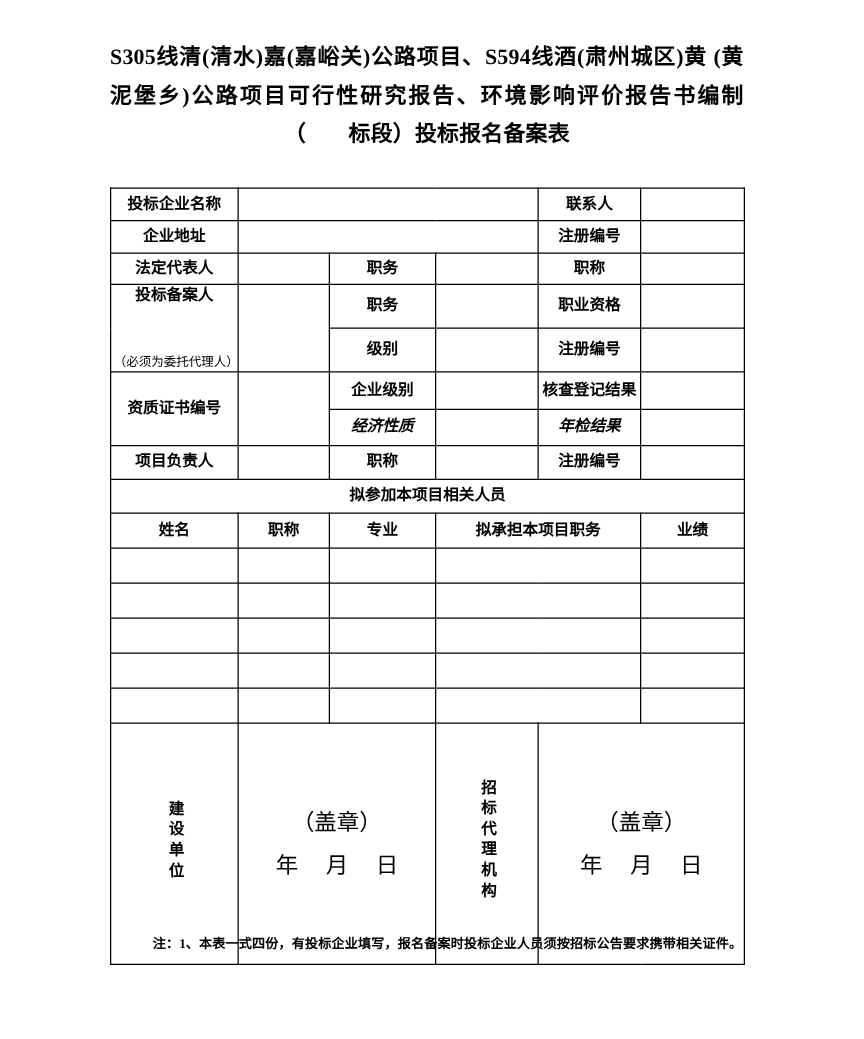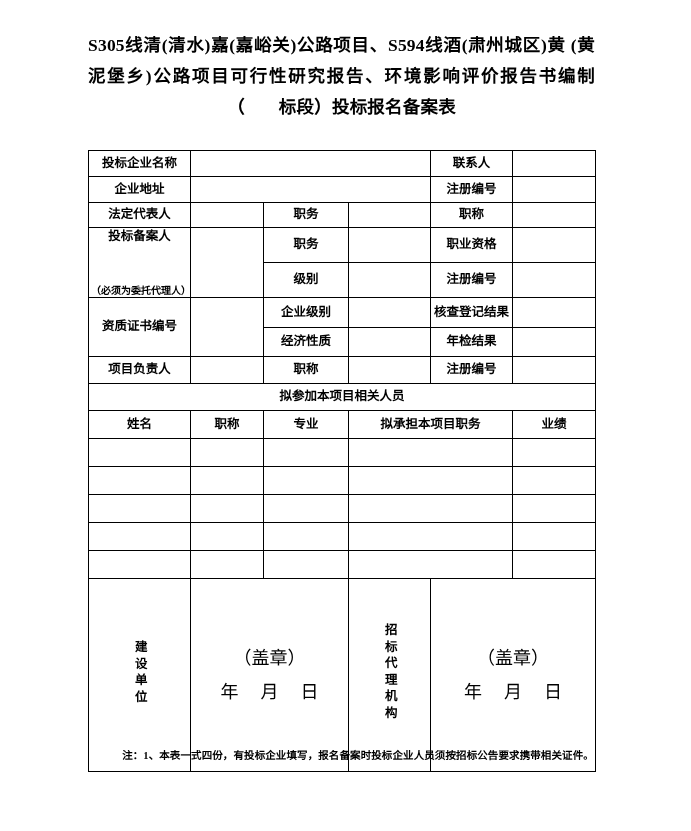--- a/index.html
+++ b/index.html
@@ -62,29 +62,29 @@
     vertical-align: middle;
     padding: 1px 2px;
     line-height: 1.25;
     word-break: break-all;
   }
   .lbl { font-weight: bold; }
   .val { font-weight: normal; }
   .sub-note {
     display: block;
     font-size: 10px;
-    font-weight: bold;
+    font-weight: normal;
     line-height: 1.15;
     margin-top: 40px;
   }
   .r-h26 { height: 26px; }
   .r-h25 { height: 25px; }
   .r-h27 { height: 27px; }
   .r-h30 { height: 30px; }
-  .r-h29 { height: 29px; }
+  .r-h29 { height: 29px; font-style: italic; }
   .r-personnel { height: 28px; }
 
   
   .vert-label {
     writing-mode: vertical-rl;
     text-orientation: upright;
     letter-spacing: 4px;
     line-height: 1;
     margin: 0 auto;
     display: inline-block;

